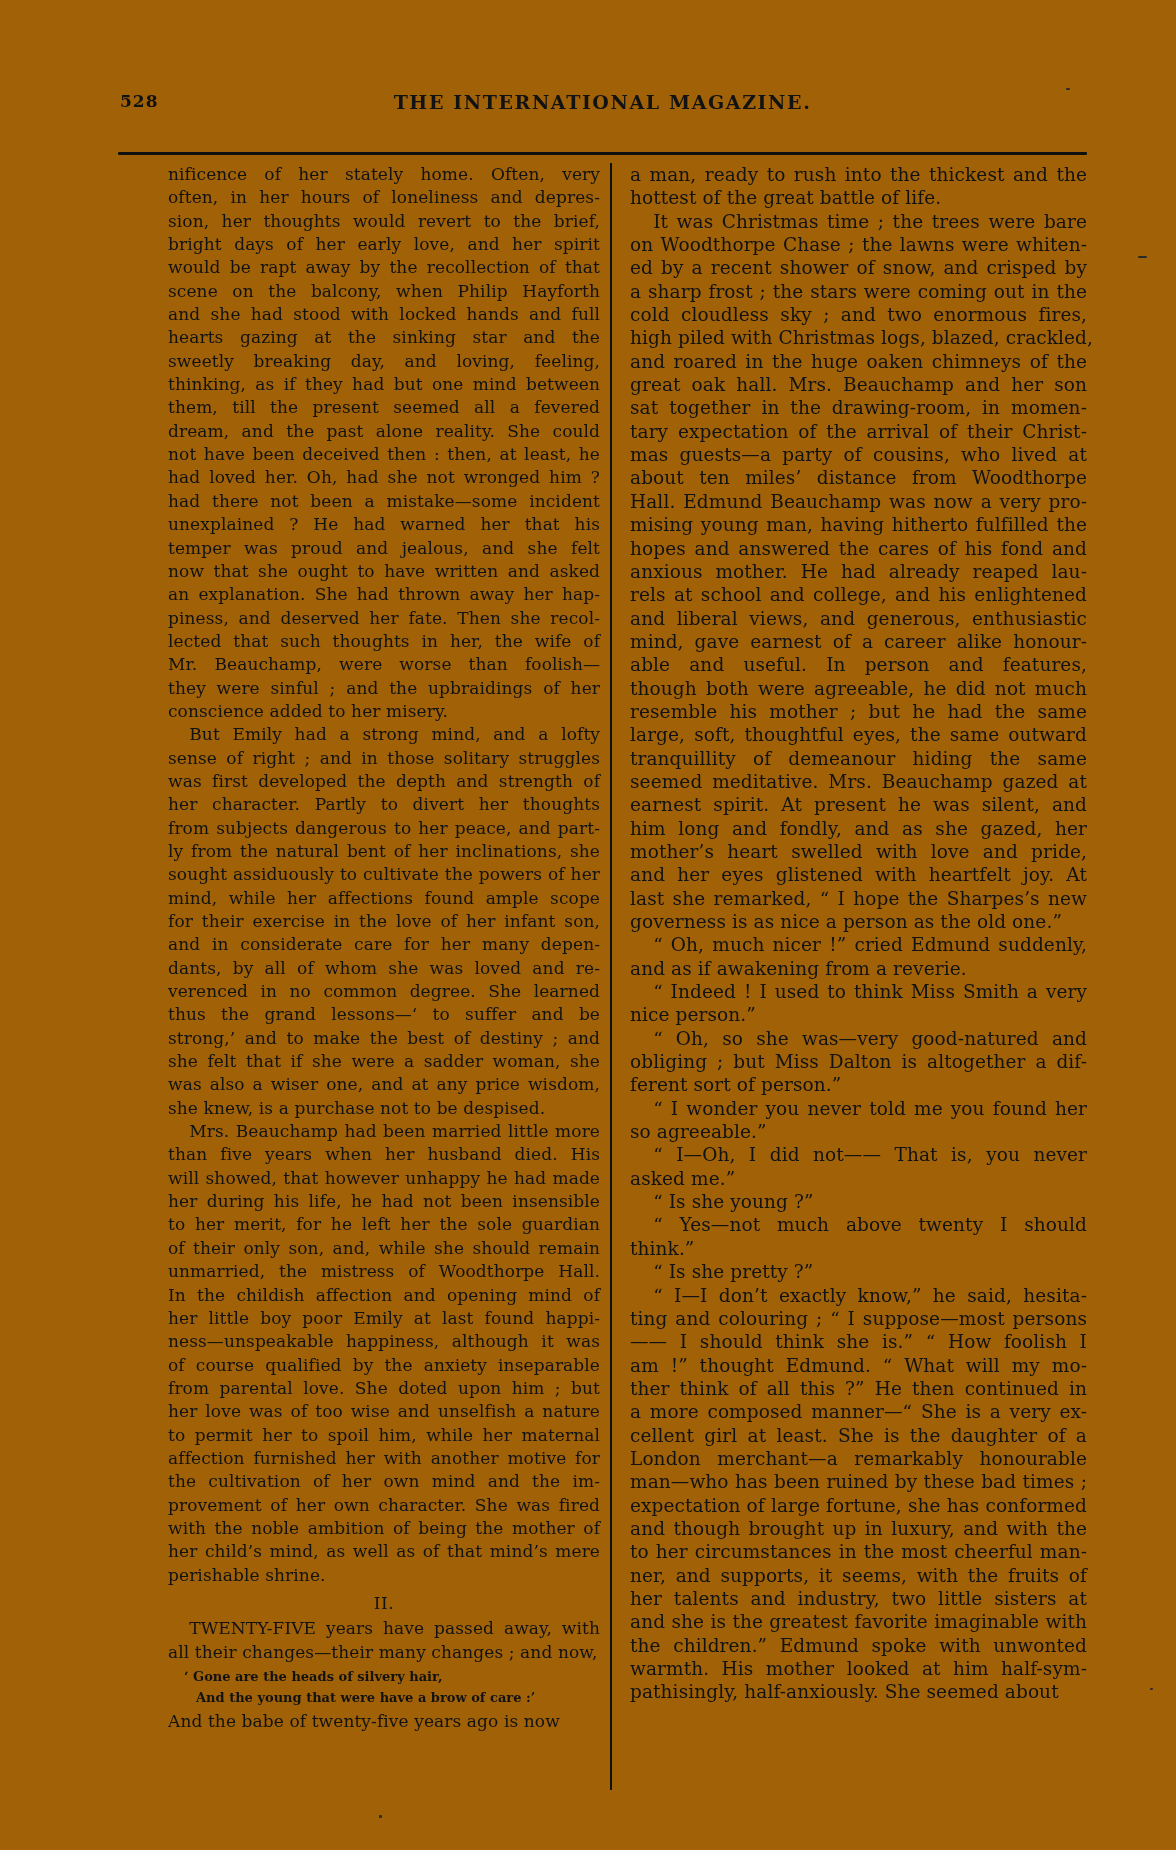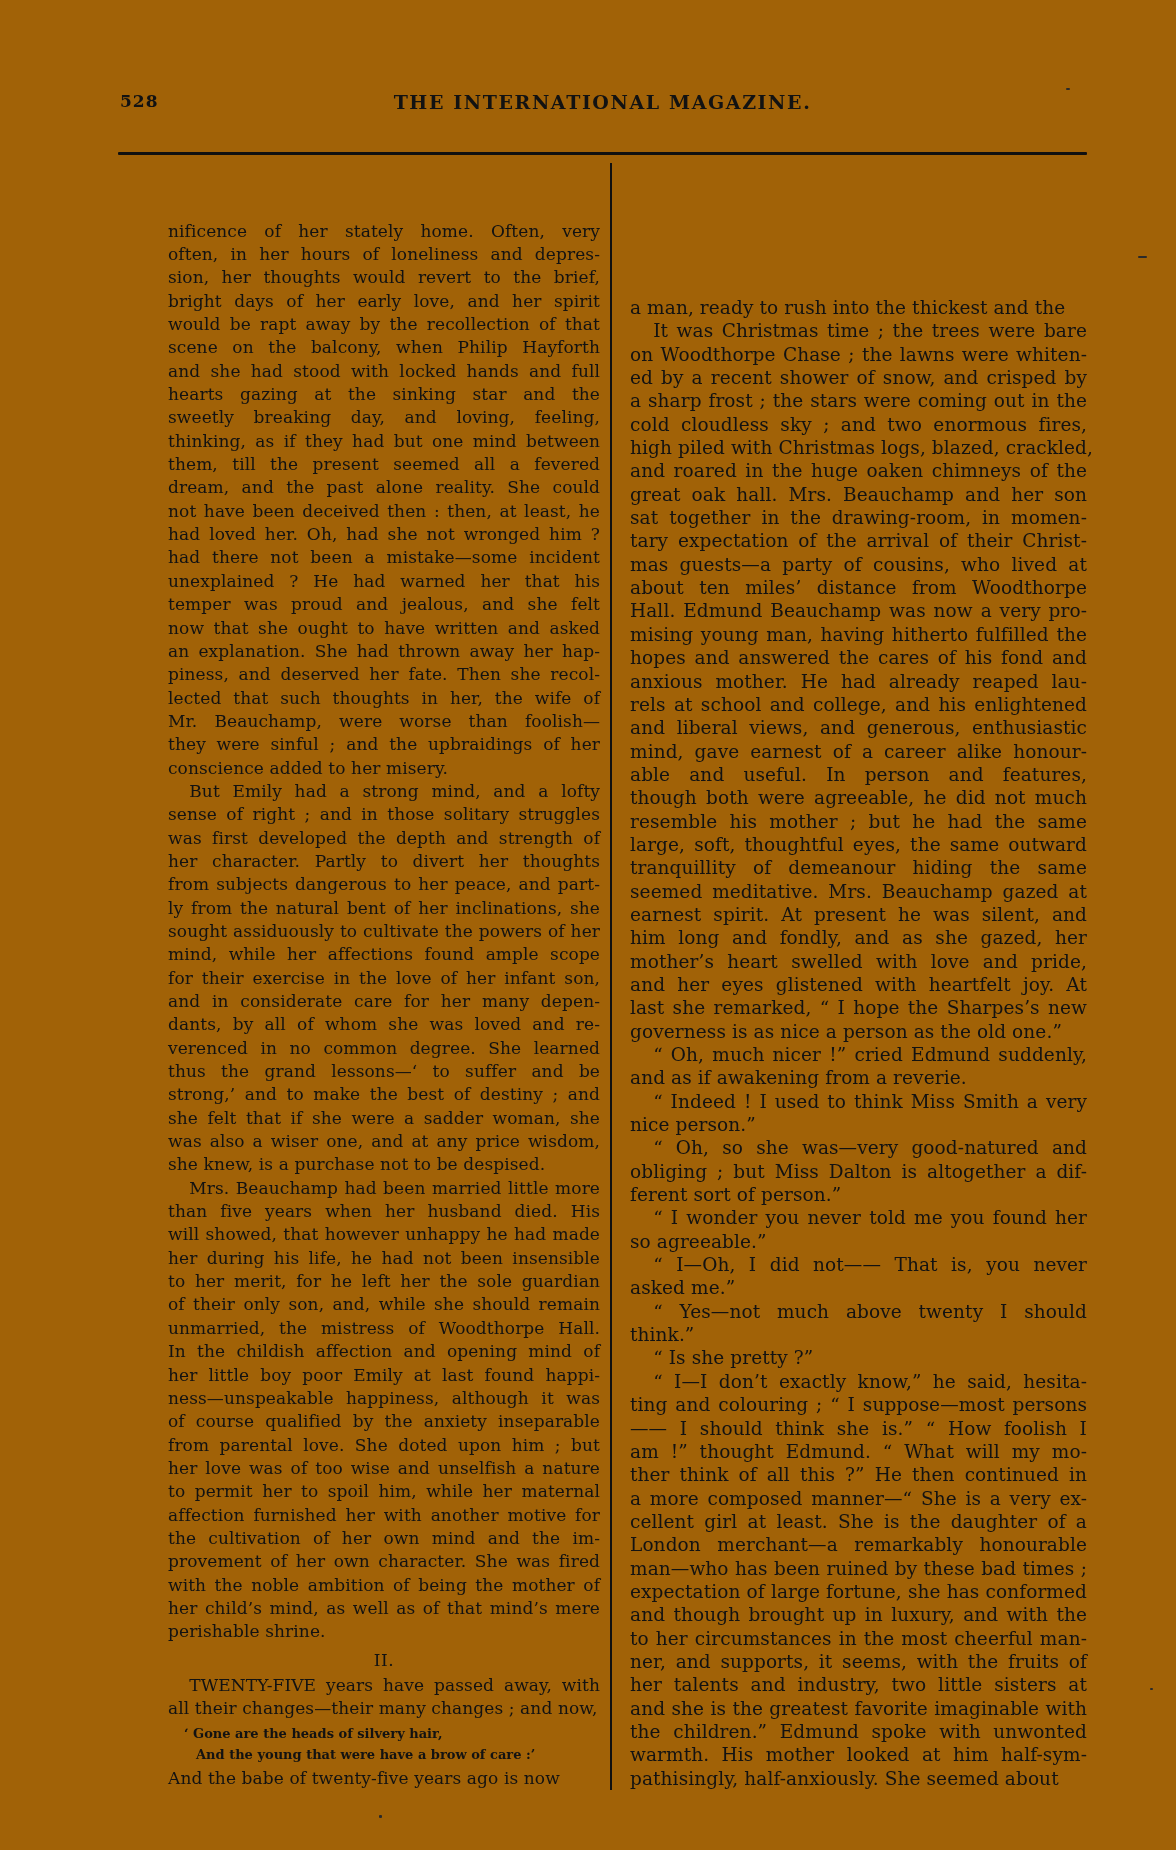--- a/index.html
+++ b/index.html
@@ -6,21 +6,21 @@
   .sheet {
     position:relative; width:1176px; height:1850px;
     background:#a16207; color:#121212; overflow:hidden;
     font-family:"DejaVu Serif", "Liberation Serif", serif;
   }
   .wrap { position:absolute; left:118px; top:90px; width:969px; }
   .header { position:relative; height:26px; }
   .pageno { position:absolute; left:2px; top:1px; font-size:17px; font-weight:bold; letter-spacing:1px; }
   .title  { text-align:center; font-size:19px; font-weight:bold; letter-spacing:1.6px; line-height:24px; }
   .rule   { margin-top:36px; height:3px; background:#101010; border-radius:1px; }
-  .columns { display:flex; margin-top:8px; align-items:flex-end; }
+  .columns { display:flex; margin-top:8px; align-items:flex-start; }
   .col.left  { width:440px; margin-left:50px; font-size:17px; }
   .divider   { width:2px; background:#101010; margin-left:10px; height:1627px; }
   .col.right { width:457px; margin-left:18px; font-size:18.5px; }
   .ln {
     line-height:23.35px; text-align:justify; text-align-last:justify;
     white-space:nowrap; letter-spacing:0.1px;
   }
   .para .ln:last-child { text-align-last:left; }
   .indent .ln:first-child { text-indent:1.25em; }
   .heading { text-align:center; line-height:23.35px; margin:5px 0 2px 0; font-size:17px; letter-spacing:0.5px; }
@@ -118,20 +118,21 @@
             <div class="ln">And the young that were have a brow of care :’</div>
           </div>
         <div class="para">
             <div class="ln">And the babe of twenty-five years ago is now</div>
           </div>
       </div>
       <div class="divider"></div>
       <div class="col right">
         <div class="para">
             <div class="ln">a man, ready to rush into the thickest and the</div>
+            <div class="ln">hottest of the great battle of life.</div>
           </div>
         <div class="para indent">
             <div class="ln">It was Christmas time ; the trees were bare</div>
             <div class="ln">on Woodthorpe Chase ; the lawns were whiten-</div>
             <div class="ln">ed by a recent shower of snow, and crisped by</div>
             <div class="ln">a sharp frost ; the stars were coming out in the</div>
             <div class="ln">cold cloudless sky ; and two enormous fires,</div>
             <div class="ln">high piled with Christmas logs, blazed, crackled,</div>
             <div class="ln">and roared in the huge oaken chimneys of the</div>
             <div class="ln">great oak hall. Mrs. Beauchamp and her son</div>
@@ -174,20 +175,23 @@
           </div>
         <div class="para indent">
             <div class="ln">“ I wonder you never told me you found her</div>
             <div class="ln">so agreeable.”</div>
           </div>
         <div class="para indent">
             <div class="ln">“ I—Oh, I did not—— That is, you never</div>
             <div class="ln">asked me.”</div>
           </div>
         <div class="para indent">
+            <div class="ln">“ Is she young ?”</div>
+          </div>
+        <div class="para indent">
             <div class="ln">“ Yes—not much above twenty I should</div>
             <div class="ln">think.”</div>
           </div>
         <div class="para indent">
             <div class="ln">“ Is she pretty ?”</div>
           </div>
         <div class="para indent">
             <div class="ln">“ I—I don’t exactly know,” he said, hesita-</div>
             <div class="ln">ting and colouring ; “ I suppose—most persons</div>
             <div class="ln">—— I should think she is.” “ How foolish I</div>

